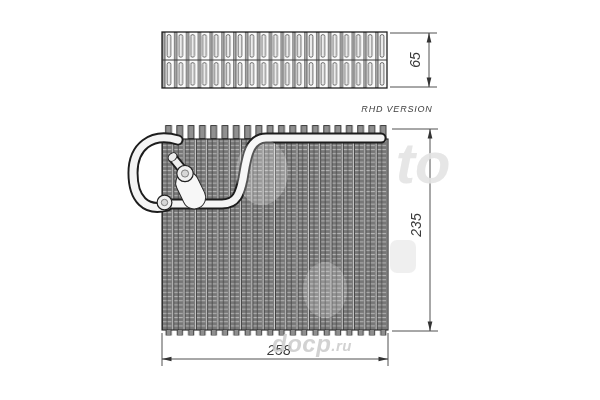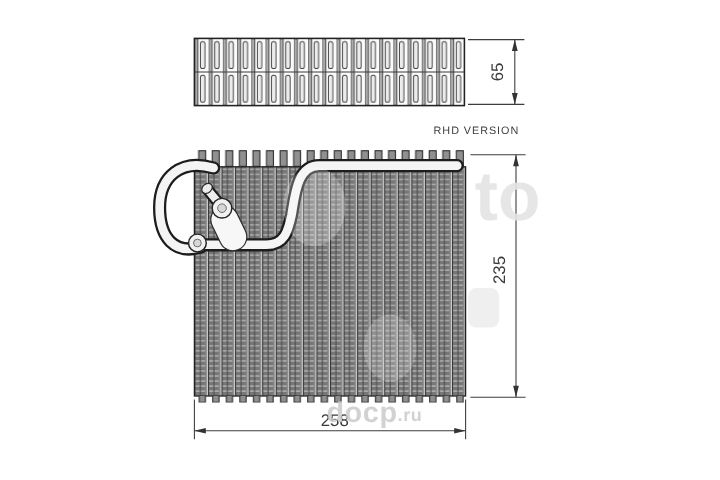--- a/index.html
+++ b/index.html
@@ -1,18 +1,19 @@
 <!DOCTYPE html>
 <html><head>
 <meta charset="utf-8">
 <style>
   html,body{margin:0;padding:0;background:#ffffff;}
   .canvas{
     position:relative;width:600px;height:400px;background:#ffffff;overflow:hidden;
     font-family:"Liberation Sans", sans-serif;
+    font-style:italic;
   }
   svg{position:absolute;inset:0;display:block;}
   .dim-text{font-family:"Liberation Sans", sans-serif;font-size:14px;fill:#3a3a3a;}
   .dim-line{stroke:#3c3c3c;stroke-width:0.9;fill:none;}
   .arrow{fill:#333333;stroke:none;}
   .rhd-label{font-family:"Liberation Sans", sans-serif;font-size:9px;letter-spacing:0.8px;fill:#3d3d3d;}
   .wm{font-family:"Liberation Sans", sans-serif;font-weight:bold;}
 </style>
 </head>
 <body>

